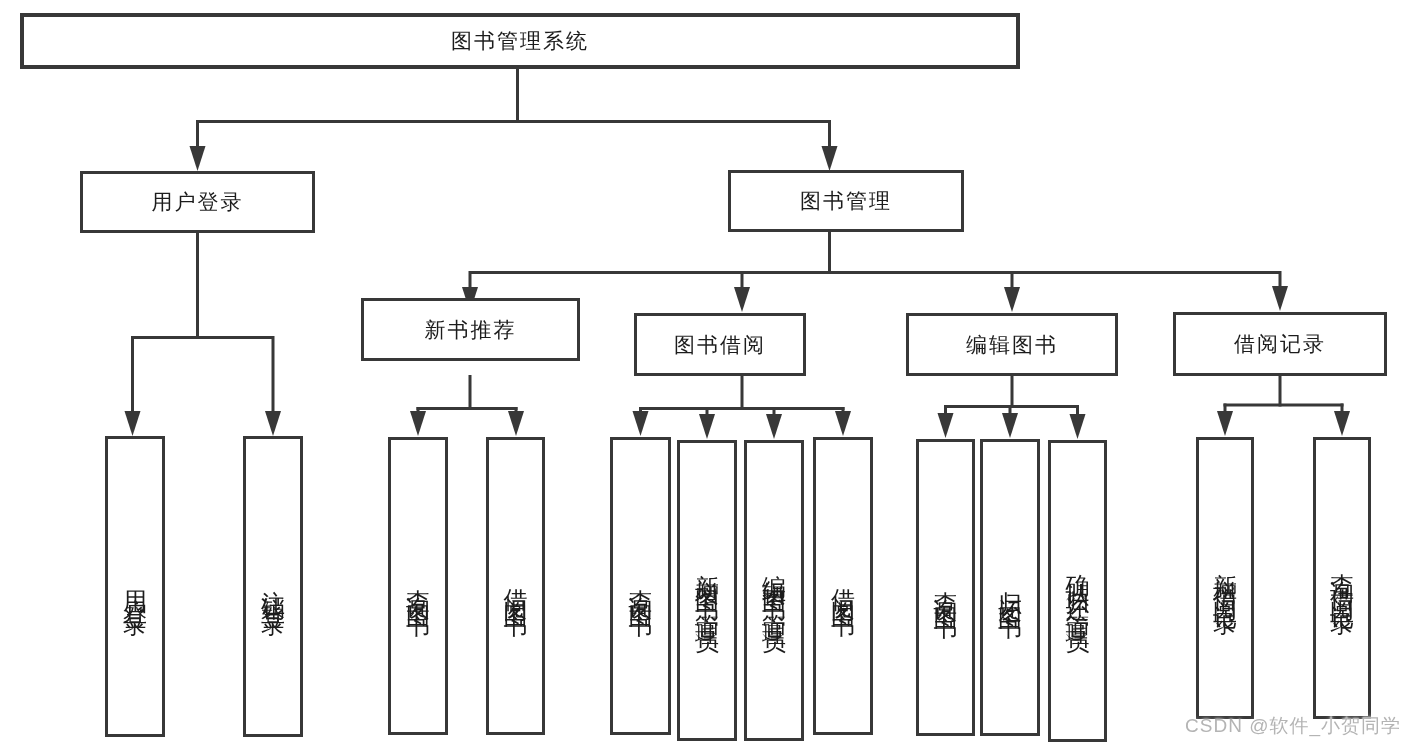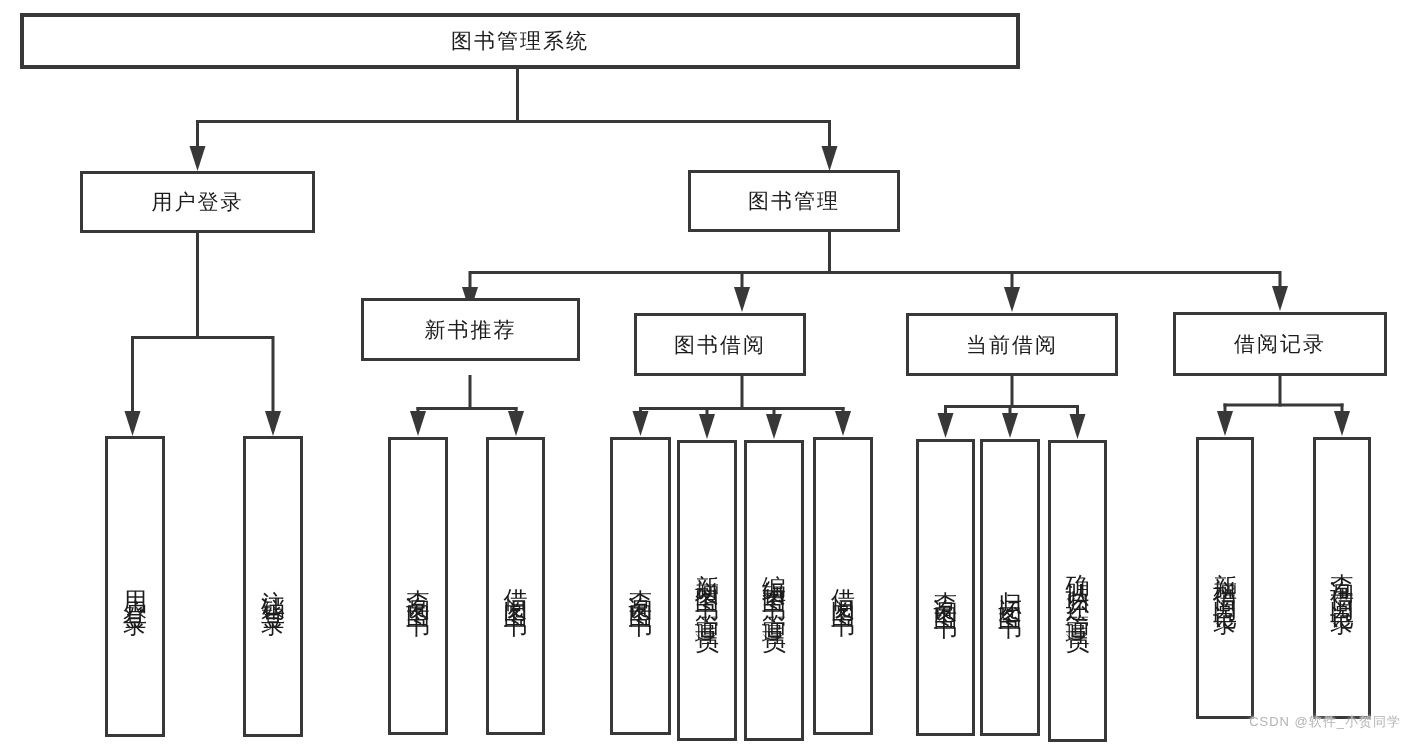--- a/index.html
+++ b/index.html
@@ -16,21 +16,21 @@
   .root{border-width:4px;}
   .hbox .lbl{font-size:21px;letter-spacing:2px;color:#1c1c1c;white-space:nowrap;}
   .vbox .lbl{
     writing-mode:vertical-rl;text-orientation:mixed;
     font-size:24px;letter-spacing:8px;line-height:1;color:#1c1c1c;
     white-space:nowrap;
   }
   svg.wires{position:absolute;left:0;top:0;pointer-events:none;}
   .wm{
     position:absolute;top:713px;right:4px;
-    font-size:13px;color:#b4b4b4;letter-spacing:1px;white-space:nowrap;
+    font-size:19px;color:#b4b4b4;letter-spacing:1px;white-space:nowrap;
     text-shadow:0 0 2px #ffffff,0 0 4px #ffffff;
   }
 </style>
 </head>
 <body>
 
 <div class="canvas">
 
   <svg class="wires" width="1405" height="747" viewBox="0 0 1405 747">
     <g stroke="#383838" stroke-width="3" fill="none">
@@ -70,32 +70,32 @@
     </g>
   </svg>
 
   <div class="box hbox root" style="left:20px;top:13px;width:1000px;height:56px">
     <span class="lbl">图书管理系统</span>
   </div>
 
   <div class="box hbox" style="left:80px;top:171px;width:235px;height:62px">
     <span class="lbl">用户登录</span>
   </div>
-  <div class="box hbox" style="left:688px;top:170px;width:212px;height:62px">
+  <div class="box hbox" style="left:728px;top:170px;width:236px;height:62px">
     <span class="lbl">图书管理</span>
   </div>
 
   <div class="box hbox" style="left:361px;top:298px;width:219px;height:63px">
     <span class="lbl">新书推荐</span>
   </div>
   <div class="box hbox" style="left:634px;top:313px;width:172px;height:63px">
     <span class="lbl">图书借阅</span>
   </div>
   <div class="box hbox" style="left:906px;top:313px;width:212px;height:63px">
-    <span class="lbl">当前借阅</span>
+    <span class="lbl">编辑图书</span>
   </div>
   <div class="box hbox" style="left:1173px;top:312px;width:214px;height:64px">
     <span class="lbl">借阅记录</span>
   </div>
 
   <div class="box vbox" style="left:105px;top:436px;width:60px;height:301px">
     <span class="lbl">用户登录</span>
   </div>
   <div class="box vbox" style="left:243px;top:436px;width:60px;height:301px">
     <span class="lbl">注销登录</span>

